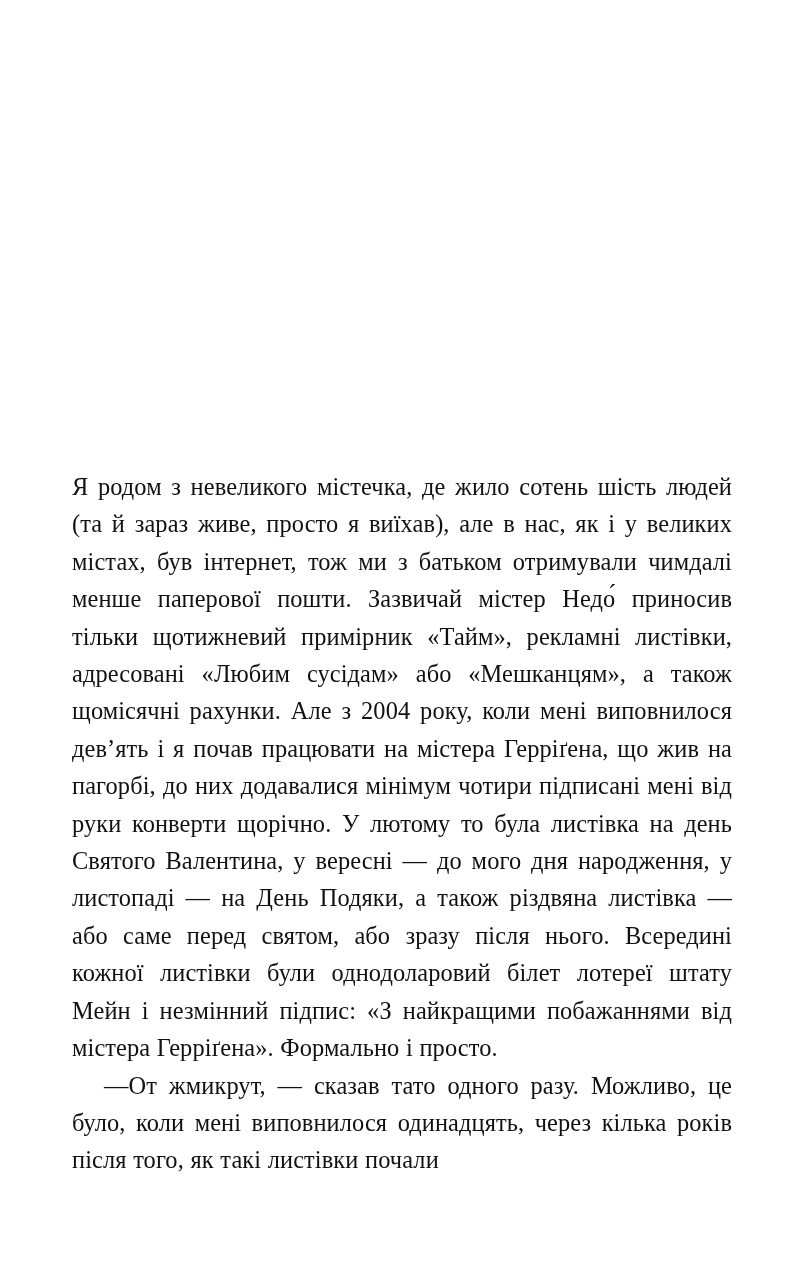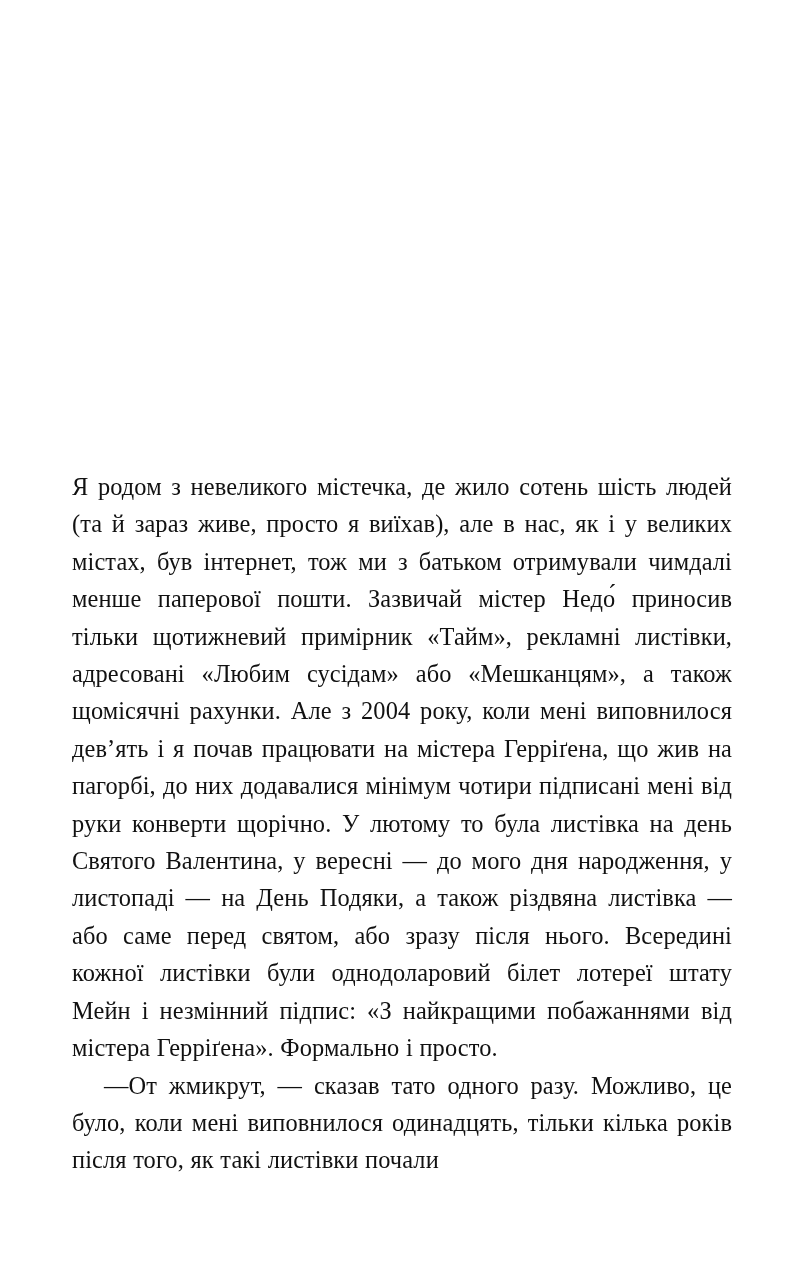--- a/index.html
+++ b/index.html
@@ -43,15 +43,15 @@
   p + p {
     margin-top: 0;
   }
 </style>
 </head>
 <body>
 
 <div class="page">
   <div class="text-block">
     <p class="body-paragraph">Я родом з невеликого містечка, де жило сотень шість людей (та й зараз живе, просто я виїхав), але в нас, як і у великих містах, був інтернет, тож ми з батьком отримували чимдалі менше паперової пошти. Зазвичай містер Недо́ приносив тільки щотижневий примірник «Тайм», рекламні листівки, адресовані «Любим сусідам» або «Мешканцям», а також щомісячні рахунки. Але з 2004 року, коли мені виповнилося дев’ять і я почав працювати на містера Герріґена, що жив на пагорбі, до них додавалися мінімум чотири підписані мені від руки конверти щорічно. У лютому то була листівка на день Святого Валентина, у вересні — до мого дня народження, у листопаді — на День Подяки, а також різдвяна листівка — або саме перед святом, або зразу після нього. Всередині кожної листівки були однодоларовий білет лотереї штату Мейн і незмінний підпис: «З найкращими побажаннями від містера Герріґена». Формально і просто.</p>
-    <p class="body-paragraph indent">—От жмикрут, — сказав тато одного разу. Можливо, це було, коли мені виповнилося одинадцять, тільки кілька років після того, як такі листівки почали</p>
+    <p class="body-paragraph indent">—От жмикрут, — сказав тато одного разу. Можливо, це було, коли мені виповнилося одинадцять, через кілька років після того, як такі листівки почали</p>
   </div>
 </div>
 
 </body></html>

